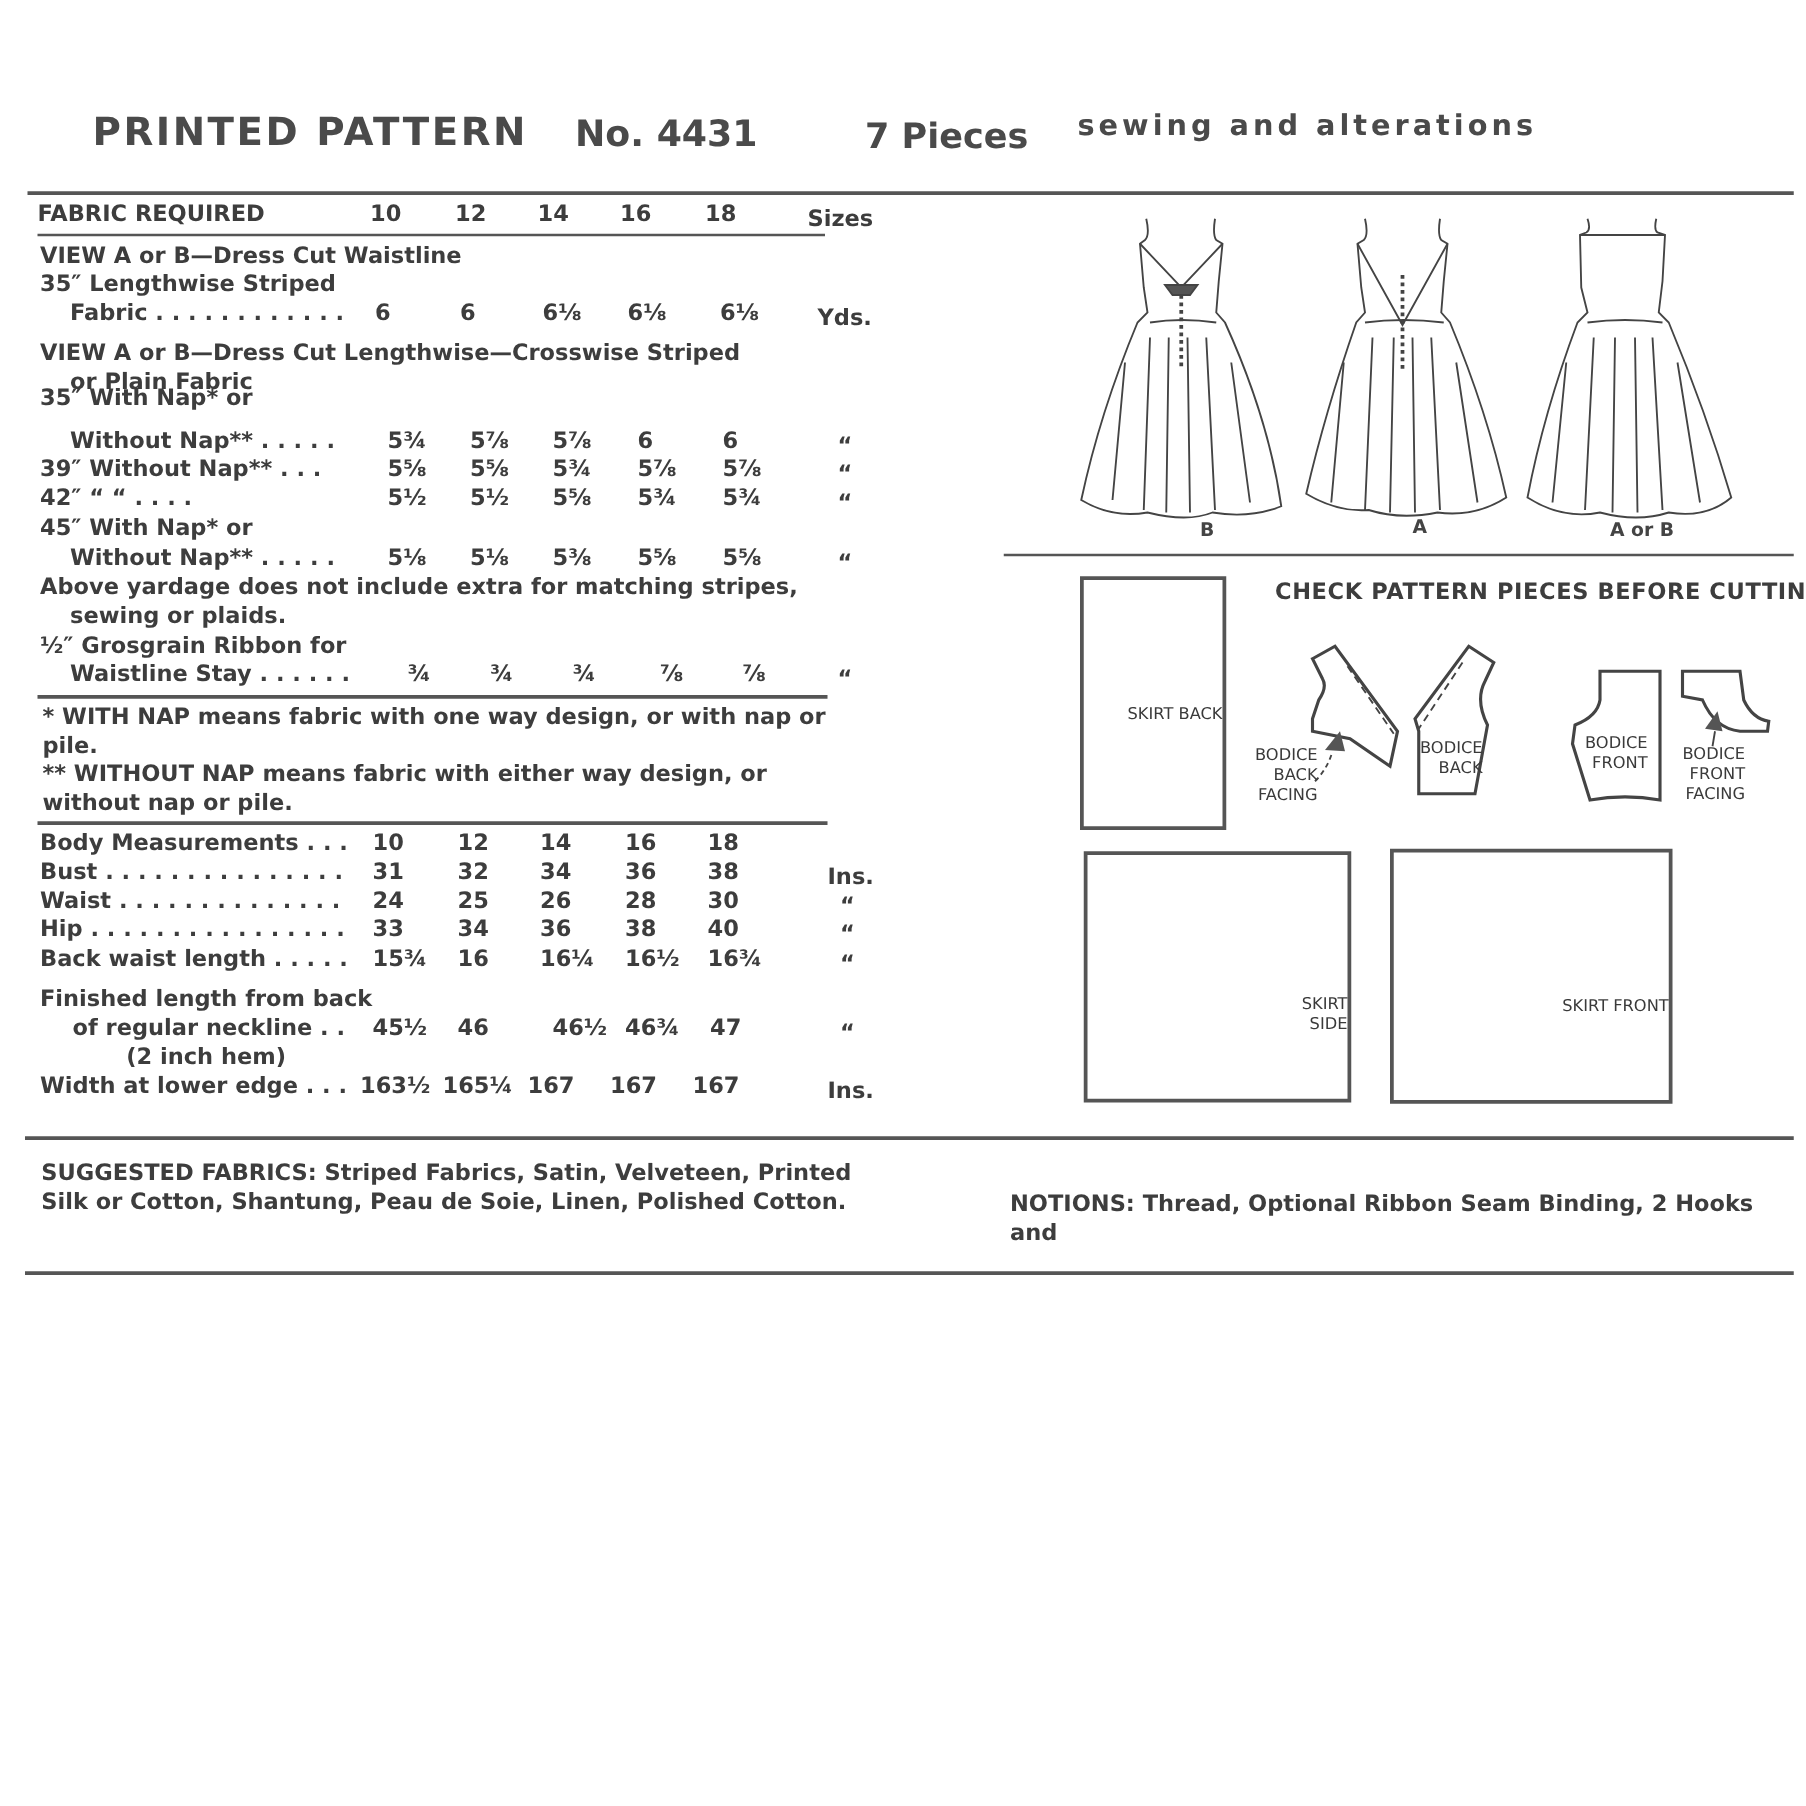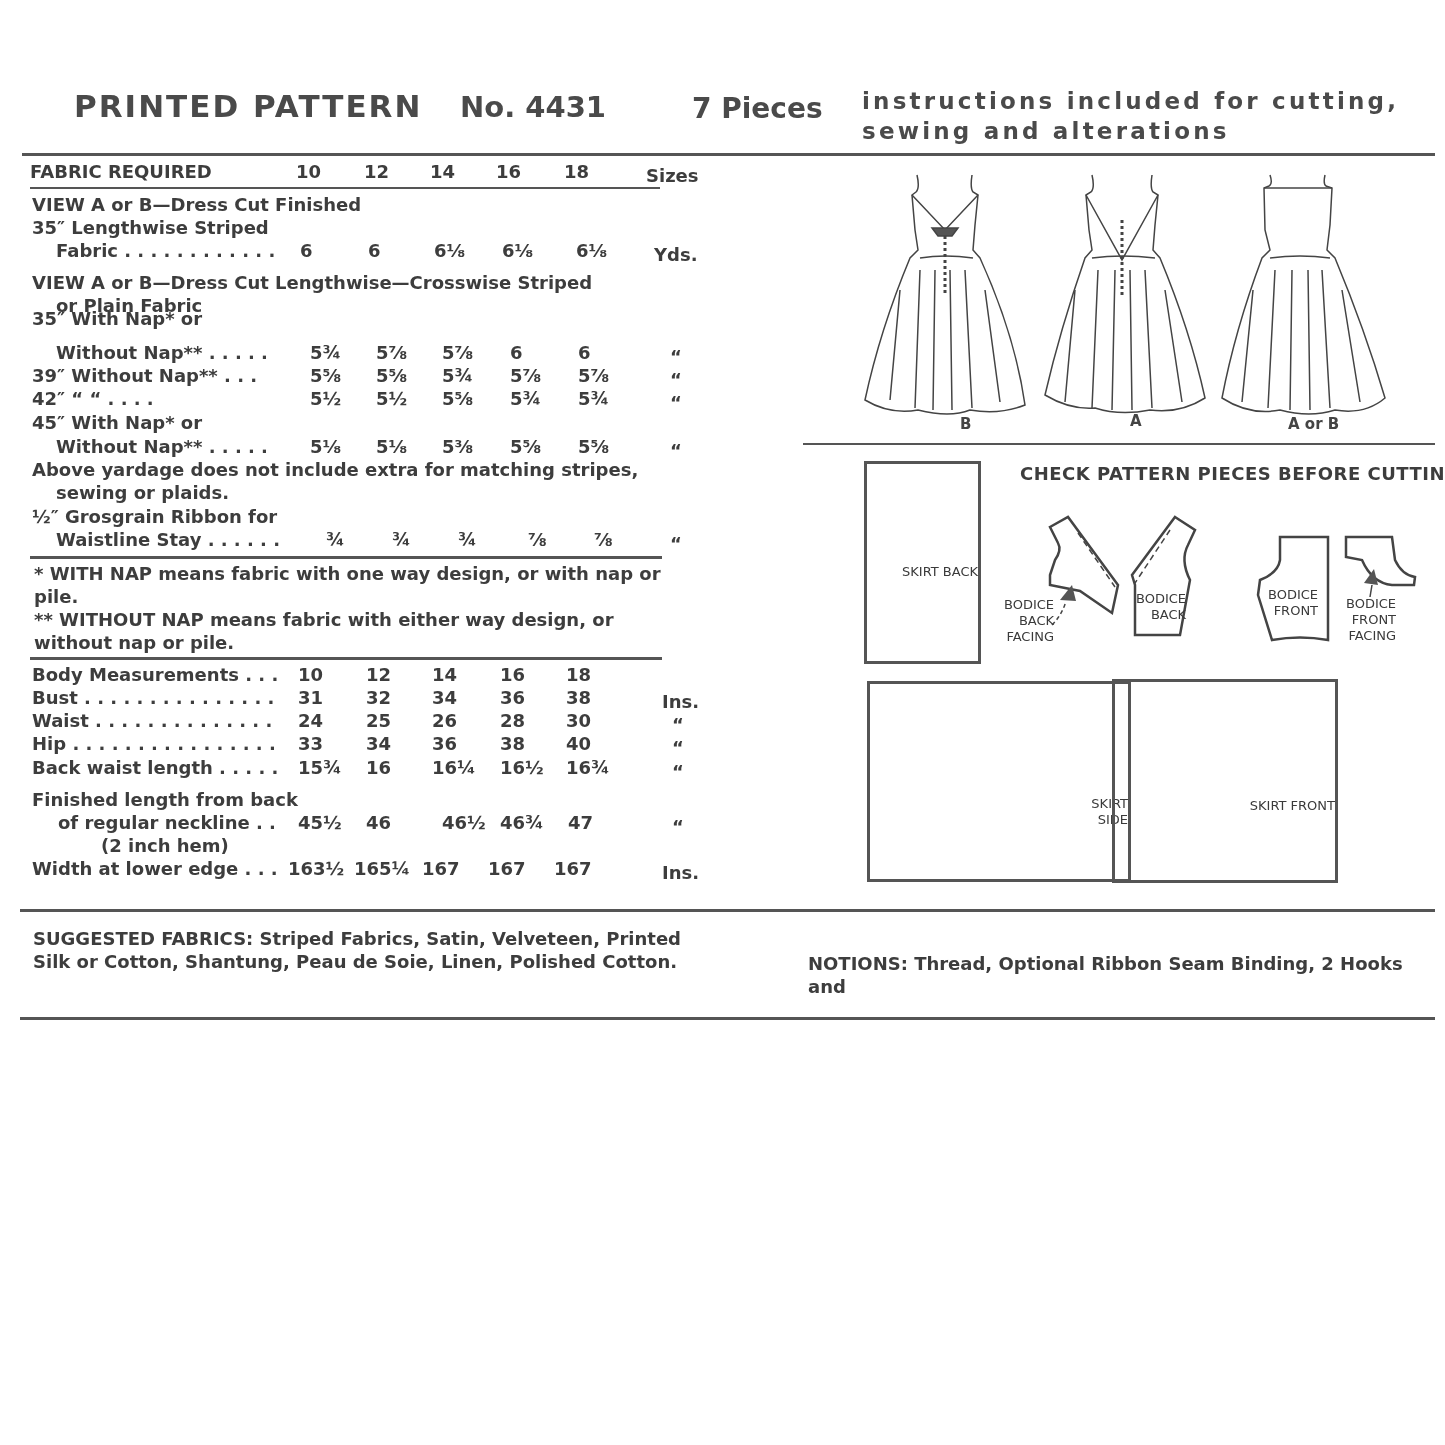--- a/index.html
+++ b/index.html
@@ -24,37 +24,36 @@
   .fig-lbl { position:absolute; font-size:15px; font-weight:bold; color:#444; }
   svg { position:absolute; overflow:visible; }
 </style>
 </head>
 <body>
 
 <div class="abs hdr-title">PRINTED PATTERN</div>
 <div class="abs hdr-no">No. 4431</div>
 <div class="abs hdr-pieces">7 Pieces</div>
 <div class="abs hdr-instr">
-  <div>instructions included for cutting,</div>
   <div>sewing and alterations</div>
 </div>
 <div class="rule" style="left:22px; top:153px; width:1413px;"></div>
 
 <div class="row" style="top:161px;">
   <span class="lbl">FABRIC REQUIRED</span>
   <span class="c c1" style="left:266px">10</span>
   <span class="c c2" style="left:334px">12</span>
   <span class="c c3" style="left:400px">14</span>
   <span class="c c4" style="left:466px">16</span>
   <span class="c c5" style="left:534px">18</span>
   <span class="u" style="left:580px">Sizes</span>
 </div>
 <div class="rule thin" style="left:30px; top:187px; width:630px;"></div>
 
-<div class="text" style="left:32px; top:194px;">VIEW A or B—Dress Cut Finished</div>
+<div class="text" style="left:32px; top:194px;">VIEW A or B—Dress Cut Waistline</div>
 <div class="text" style="left:32px; top:217px;">35″ Lengthwise Striped</div>
 <div class="row" style="top:240px; left:56px;">
   <span class="lbl">Fabric . . . . . . . . . . . .</span>
   <span class="c" style="left:244px">6</span>
   <span class="c" style="left:312px">6</span>
   <span class="c" style="left:378px">6⅛</span>
   <span class="c" style="left:446px">6⅛</span>
   <span class="c" style="left:520px">6⅛</span>
   <span class="u" style="left:562px">Yds.</span>
 </div>
@@ -250,21 +249,21 @@
 <div class="piece-lbl" style="left:1268px; top:587px;">
   <div>BODICE</div>
   <div>FRONT</div>
 </div>
 <div class="piece-lbl" style="left:1346px; top:596px;">
   <div>BODICE</div>
   <div>FRONT</div>
   <div>FACING</div>
 </div>
 
-<div class="piece" style="left:867px; top:681px; width:264px; height:201px;">
+<div class="piece" style="left:867px; top:681px; width:214px; height:201px;">
   <div class="piece-lbl" style="left:0; right:0; top:112px;">
     <div>SKIRT</div>
     <div>SIDE</div>
   </div>
 </div>
 <div class="piece" style="left:1112px; top:679px; width:226px; height:204px;">
   <div class="piece-lbl" style="left:0; right:0; top:116px;">SKIRT FRONT</div>
 </div>
 
 <div class="rule" style="left:20px; top:909px; width:1415px;"></div>

